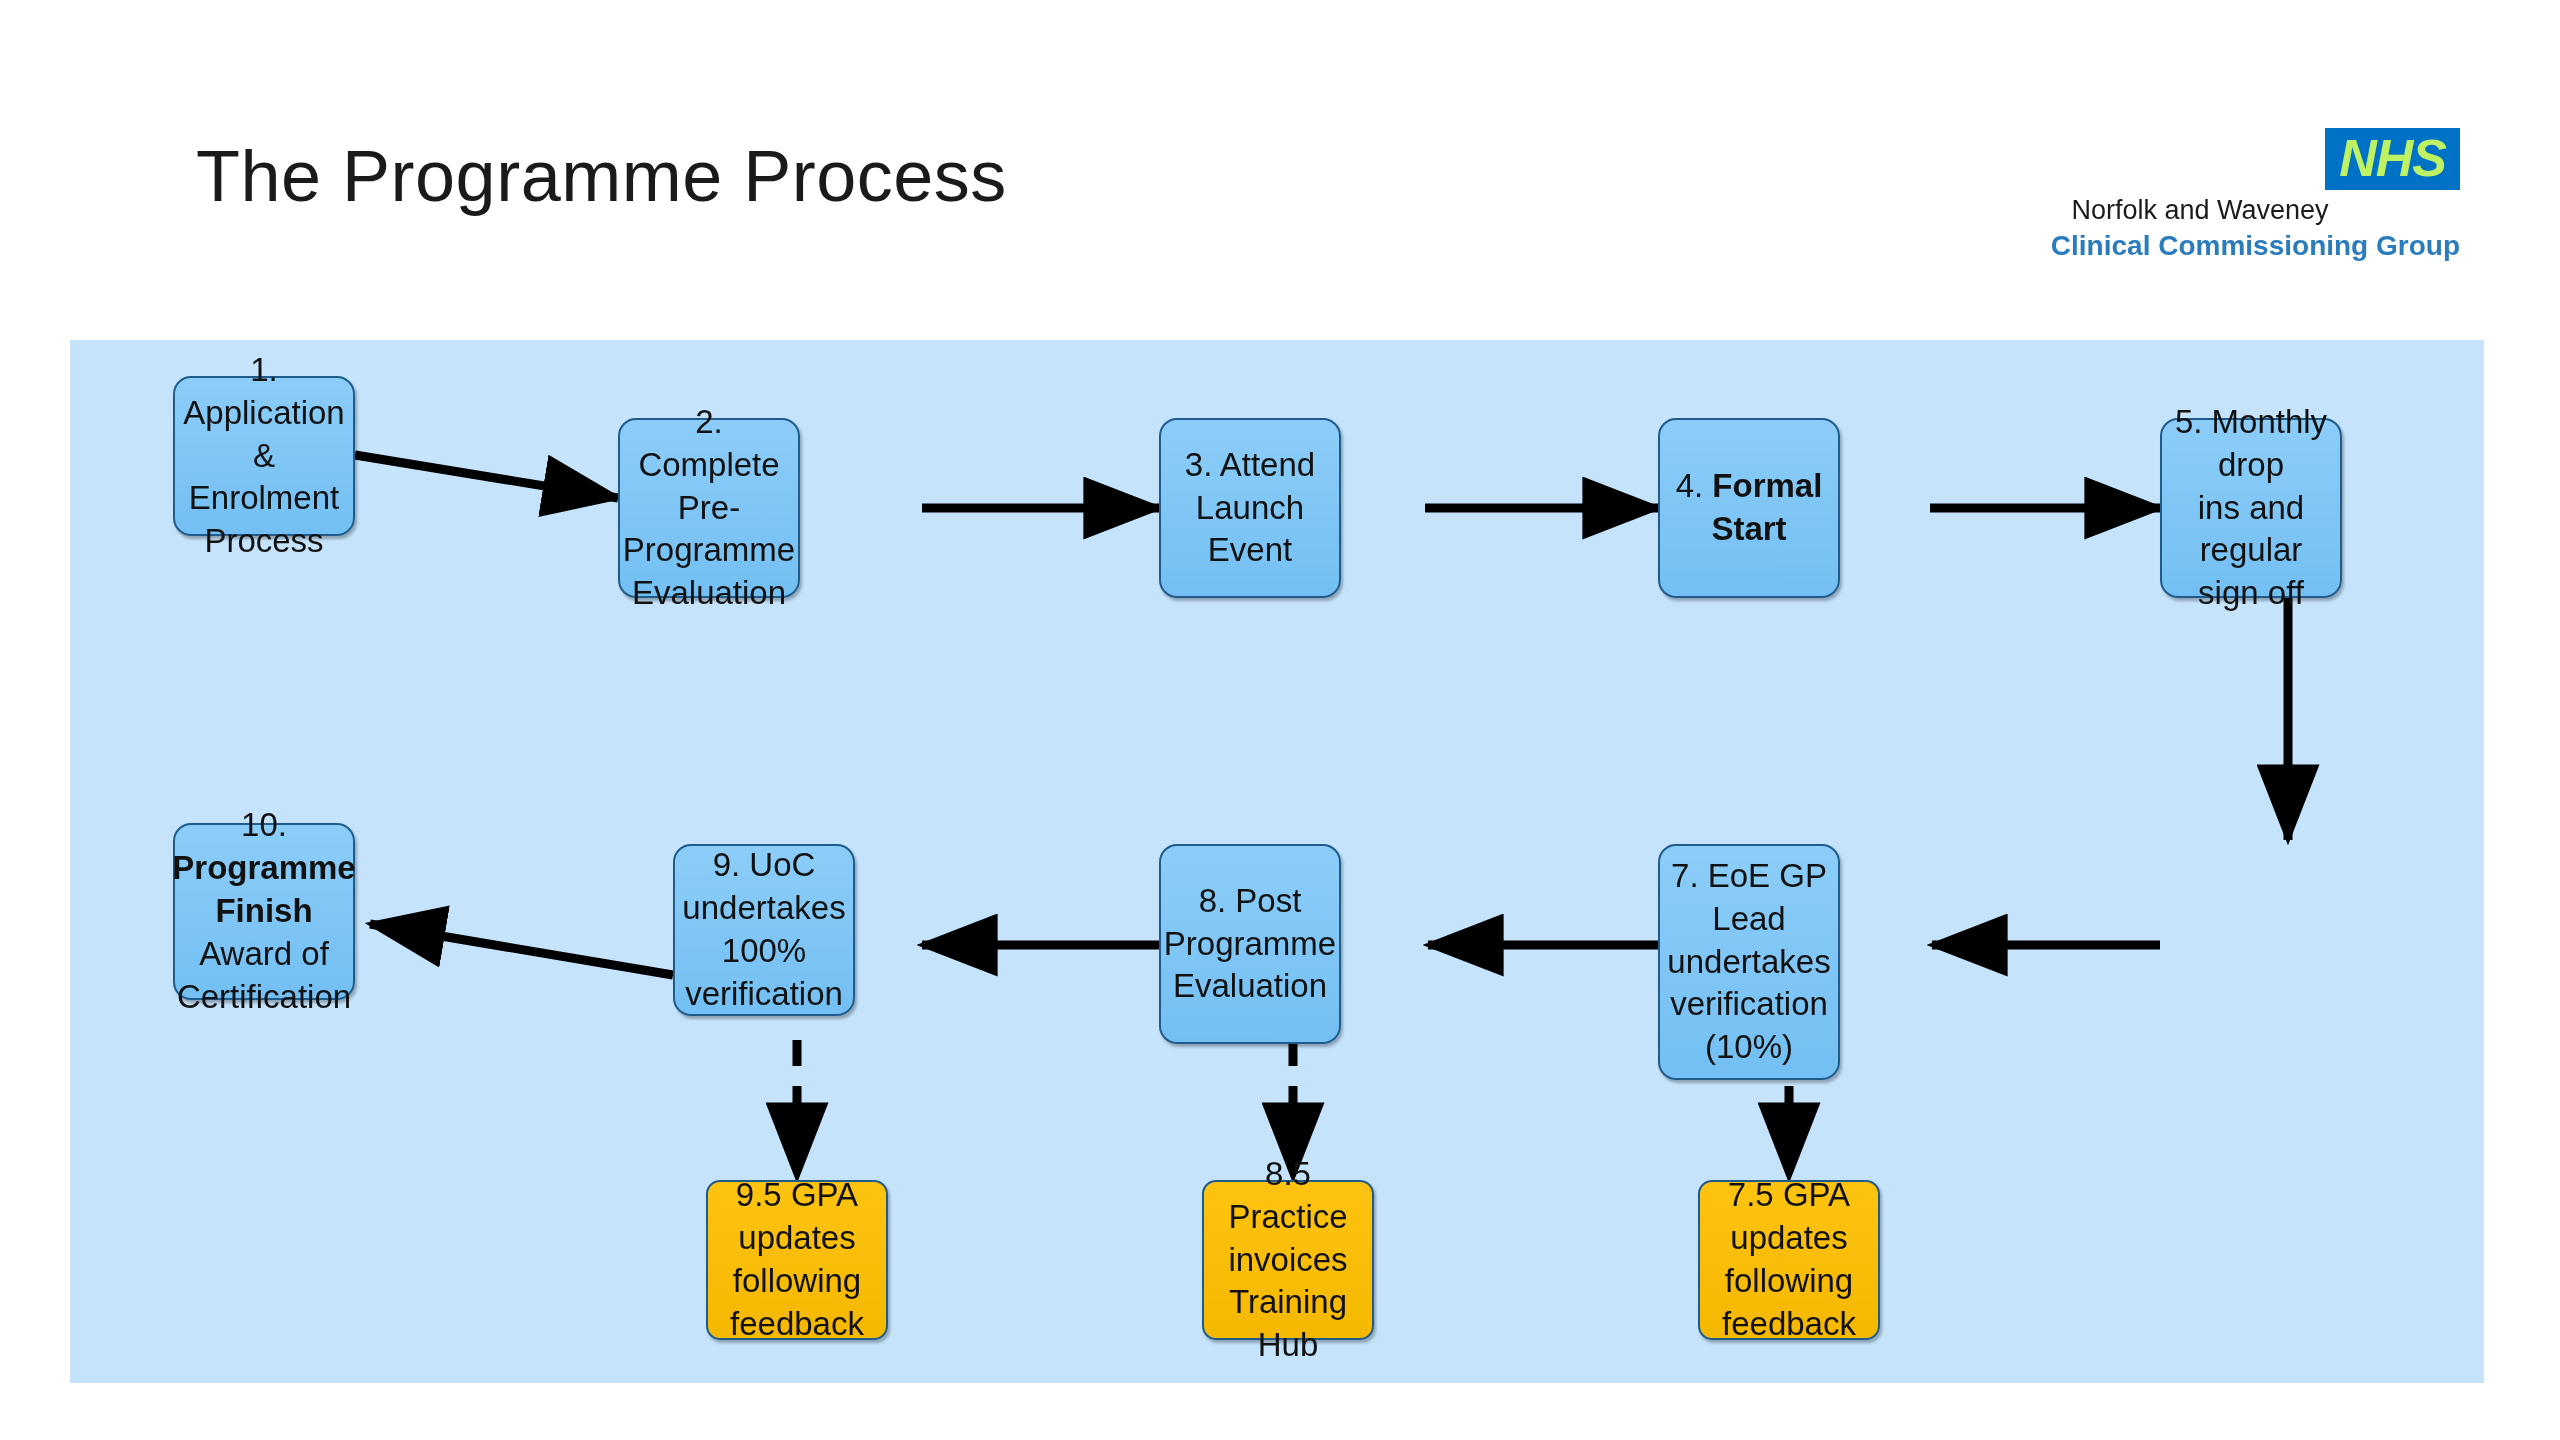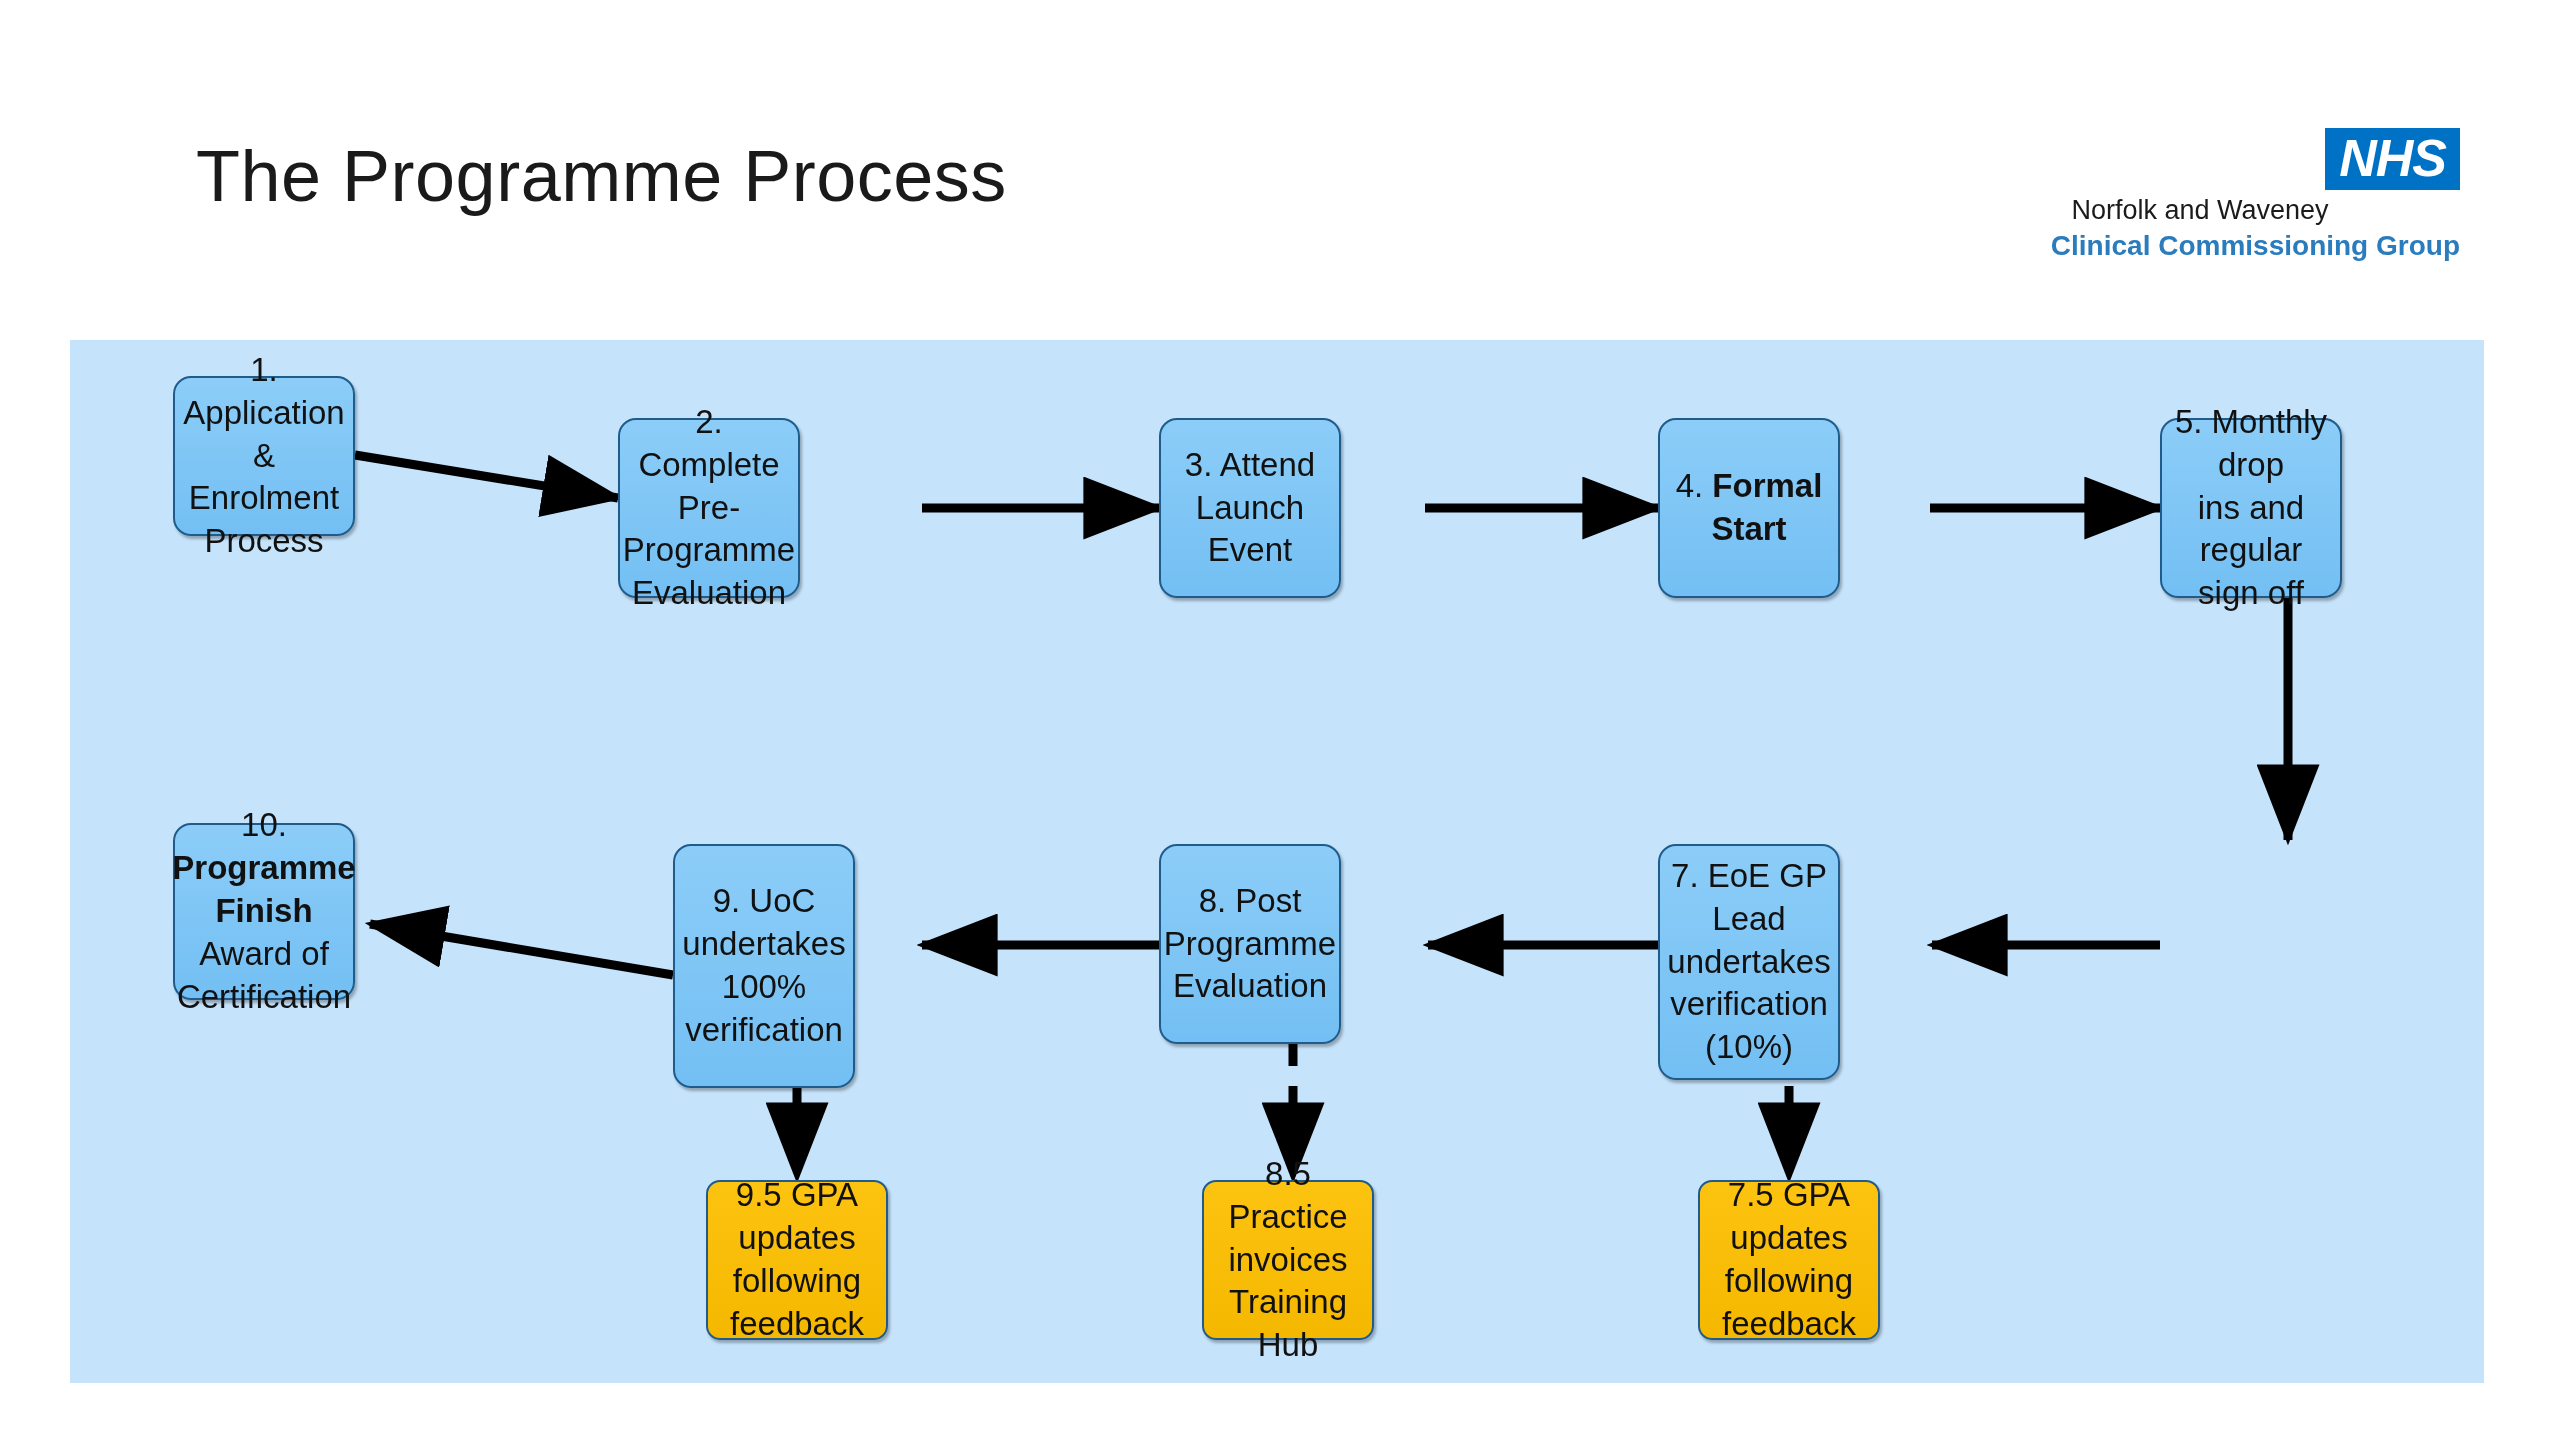--- a/index.html
+++ b/index.html
@@ -31,21 +31,21 @@
   #nhs-logo {
     position: absolute;
     right: 100px;
     top: 128px;
     width: 520px;
     text-align: right;
   }
   #nhs-badge {
     display: inline-block;
     background: #0072c6;
-    color: #ffffff;
+    color: #bef264;
     font-family: "Liberation Sans", sans-serif;
     font-weight: 700;
     font-style: italic;
     font-size: 52px;
     line-height: 56px;
     letter-spacing: -1px;
     padding: 2px 14px 4px 14px;
     margin-bottom: 6px;
   }
   #nhs-org {
@@ -204,21 +204,21 @@
     </div>
 
   <div class="node blue" style="left:1089px; top:504px; width:182px; height:200px;">
       <div>
         <span class="ln">8. Post</span>
         <span class="ln">Programme</span>
         <span class="ln">Evaluation</span>
       </div>
     </div>
 
-  <div class="node blue" style="left:603px; top:504px; width:182px; height:244px;">
+  <div class="node blue" style="left:603px; top:504px; width:182px; height:172px;">
       <div>
         <span class="ln">9. UoC</span>
         <span class="ln">undertakes</span>
         <span class="ln">100%</span>
         <span class="ln">verification</span>
       </div>
     </div>
 
   <div class="node blue" style="left:103px; top:483px; width:182px; height:177px;text-align:center;">
       <div>

